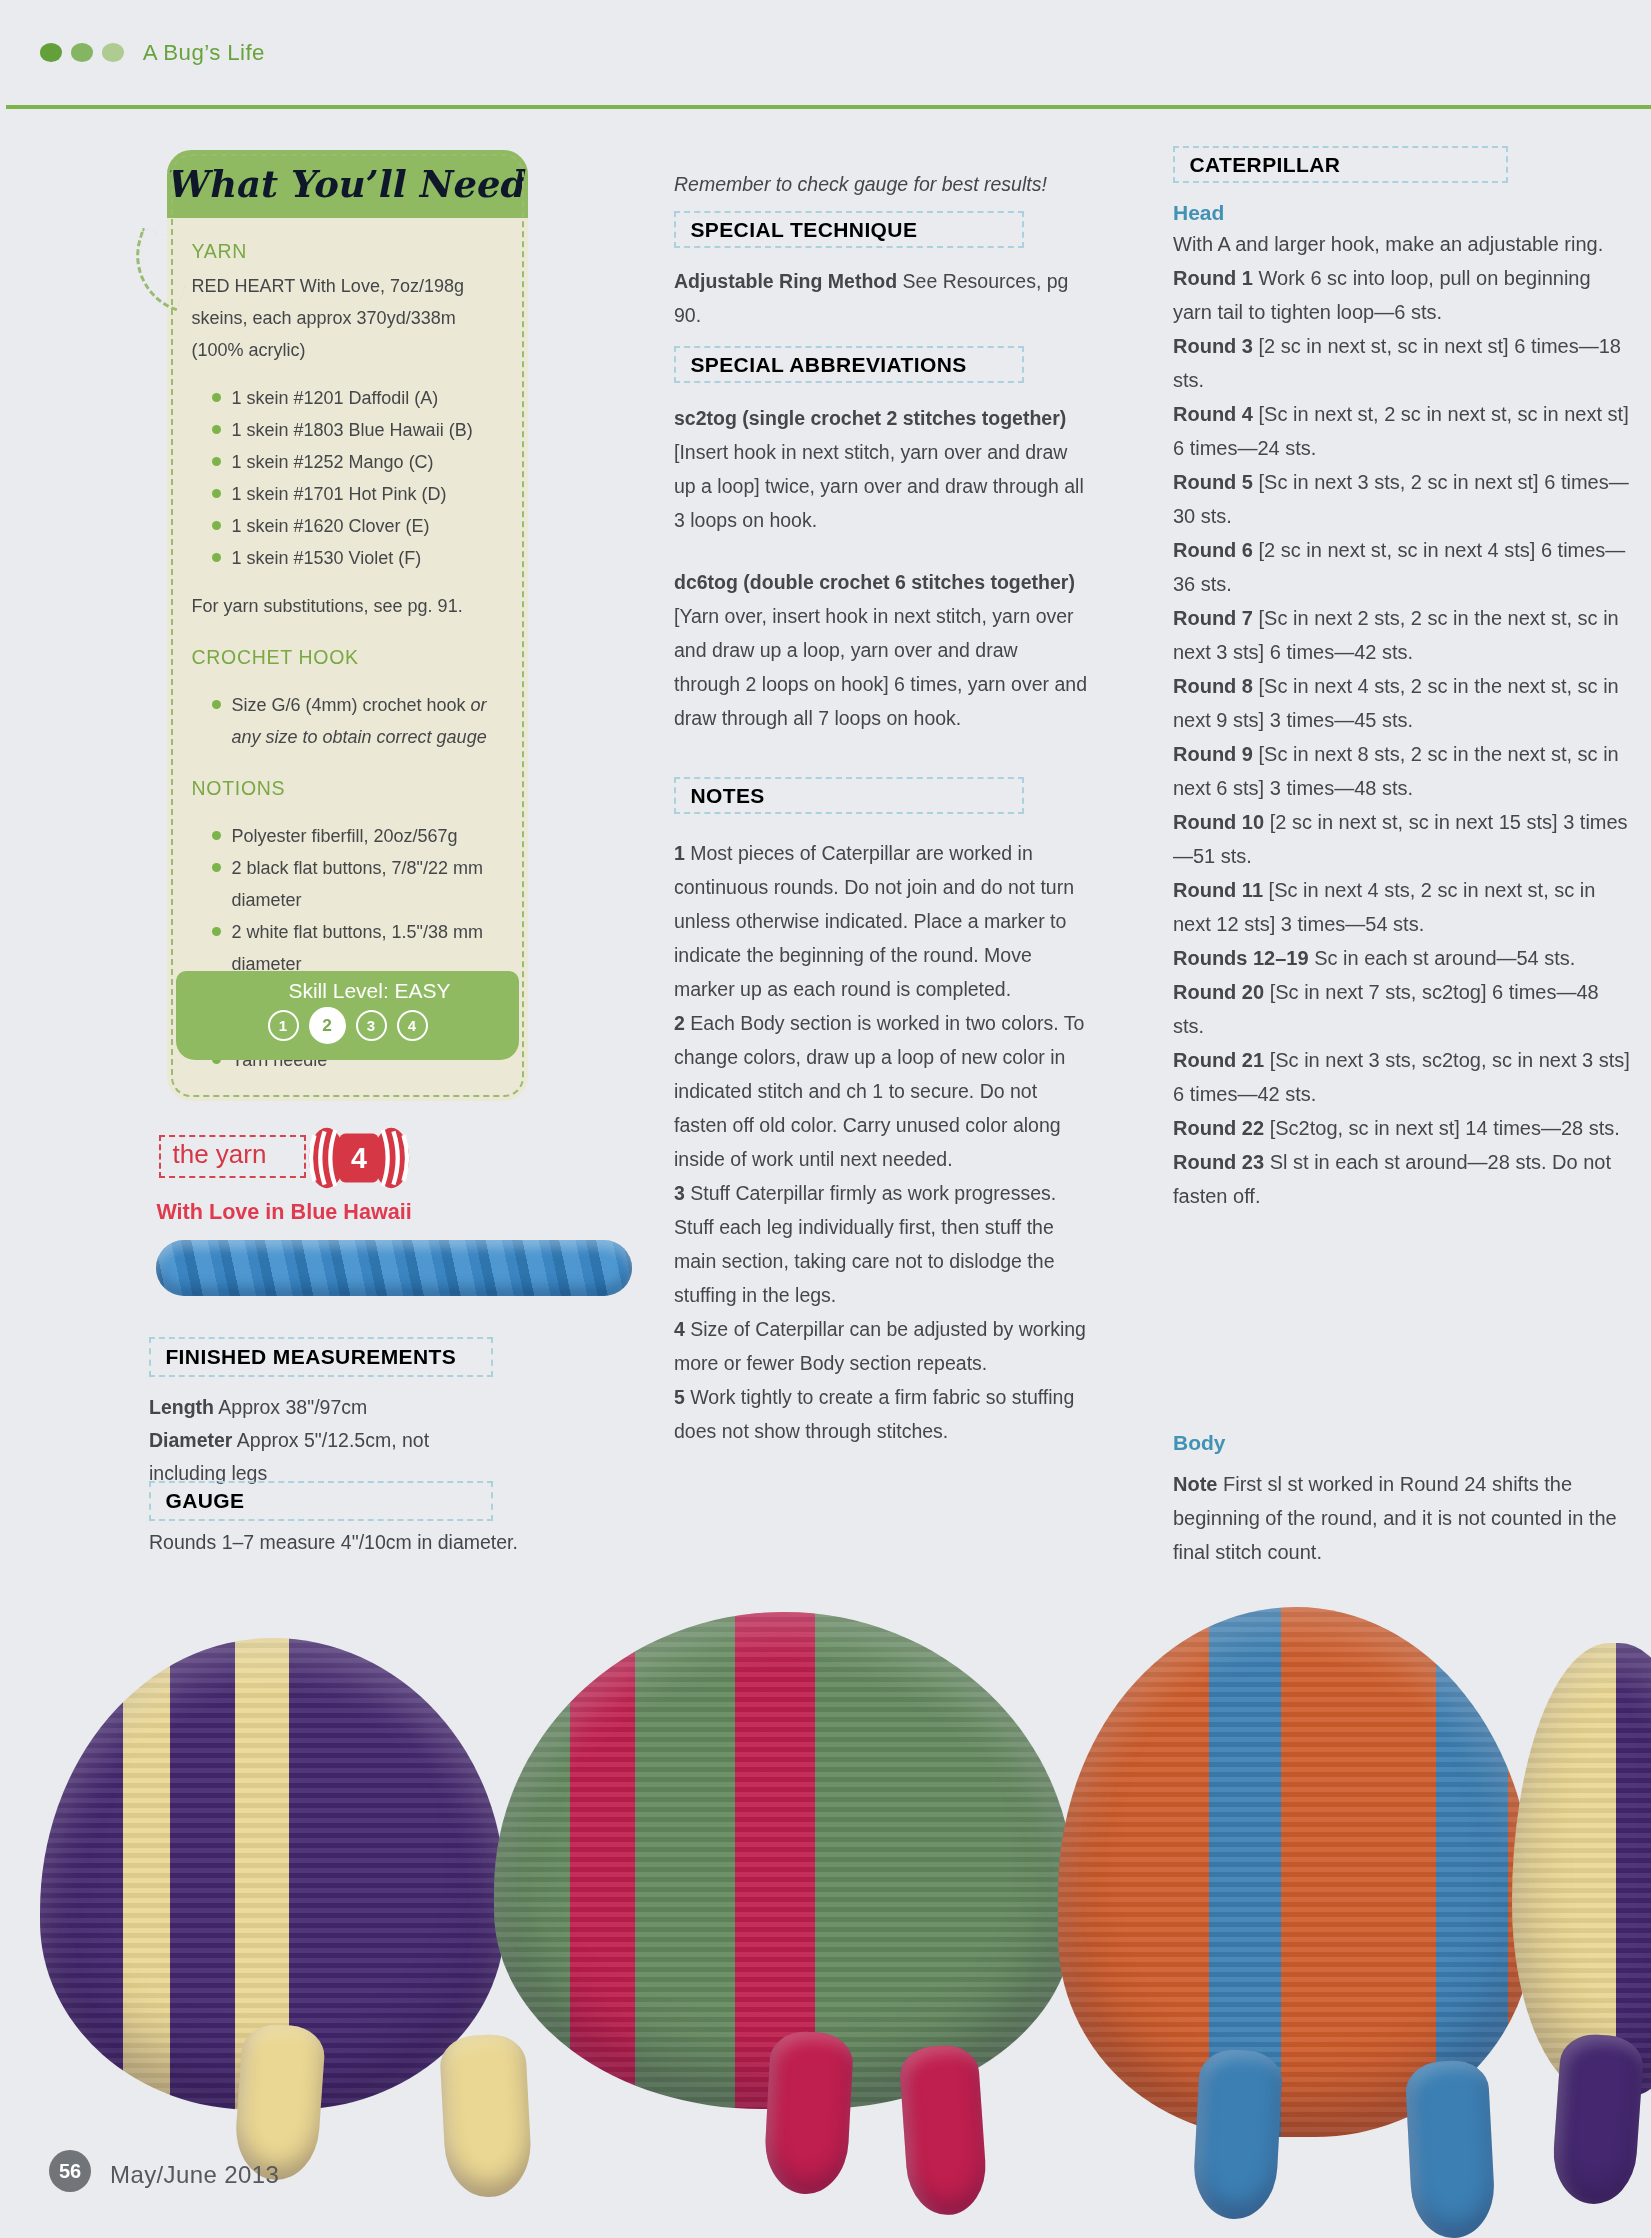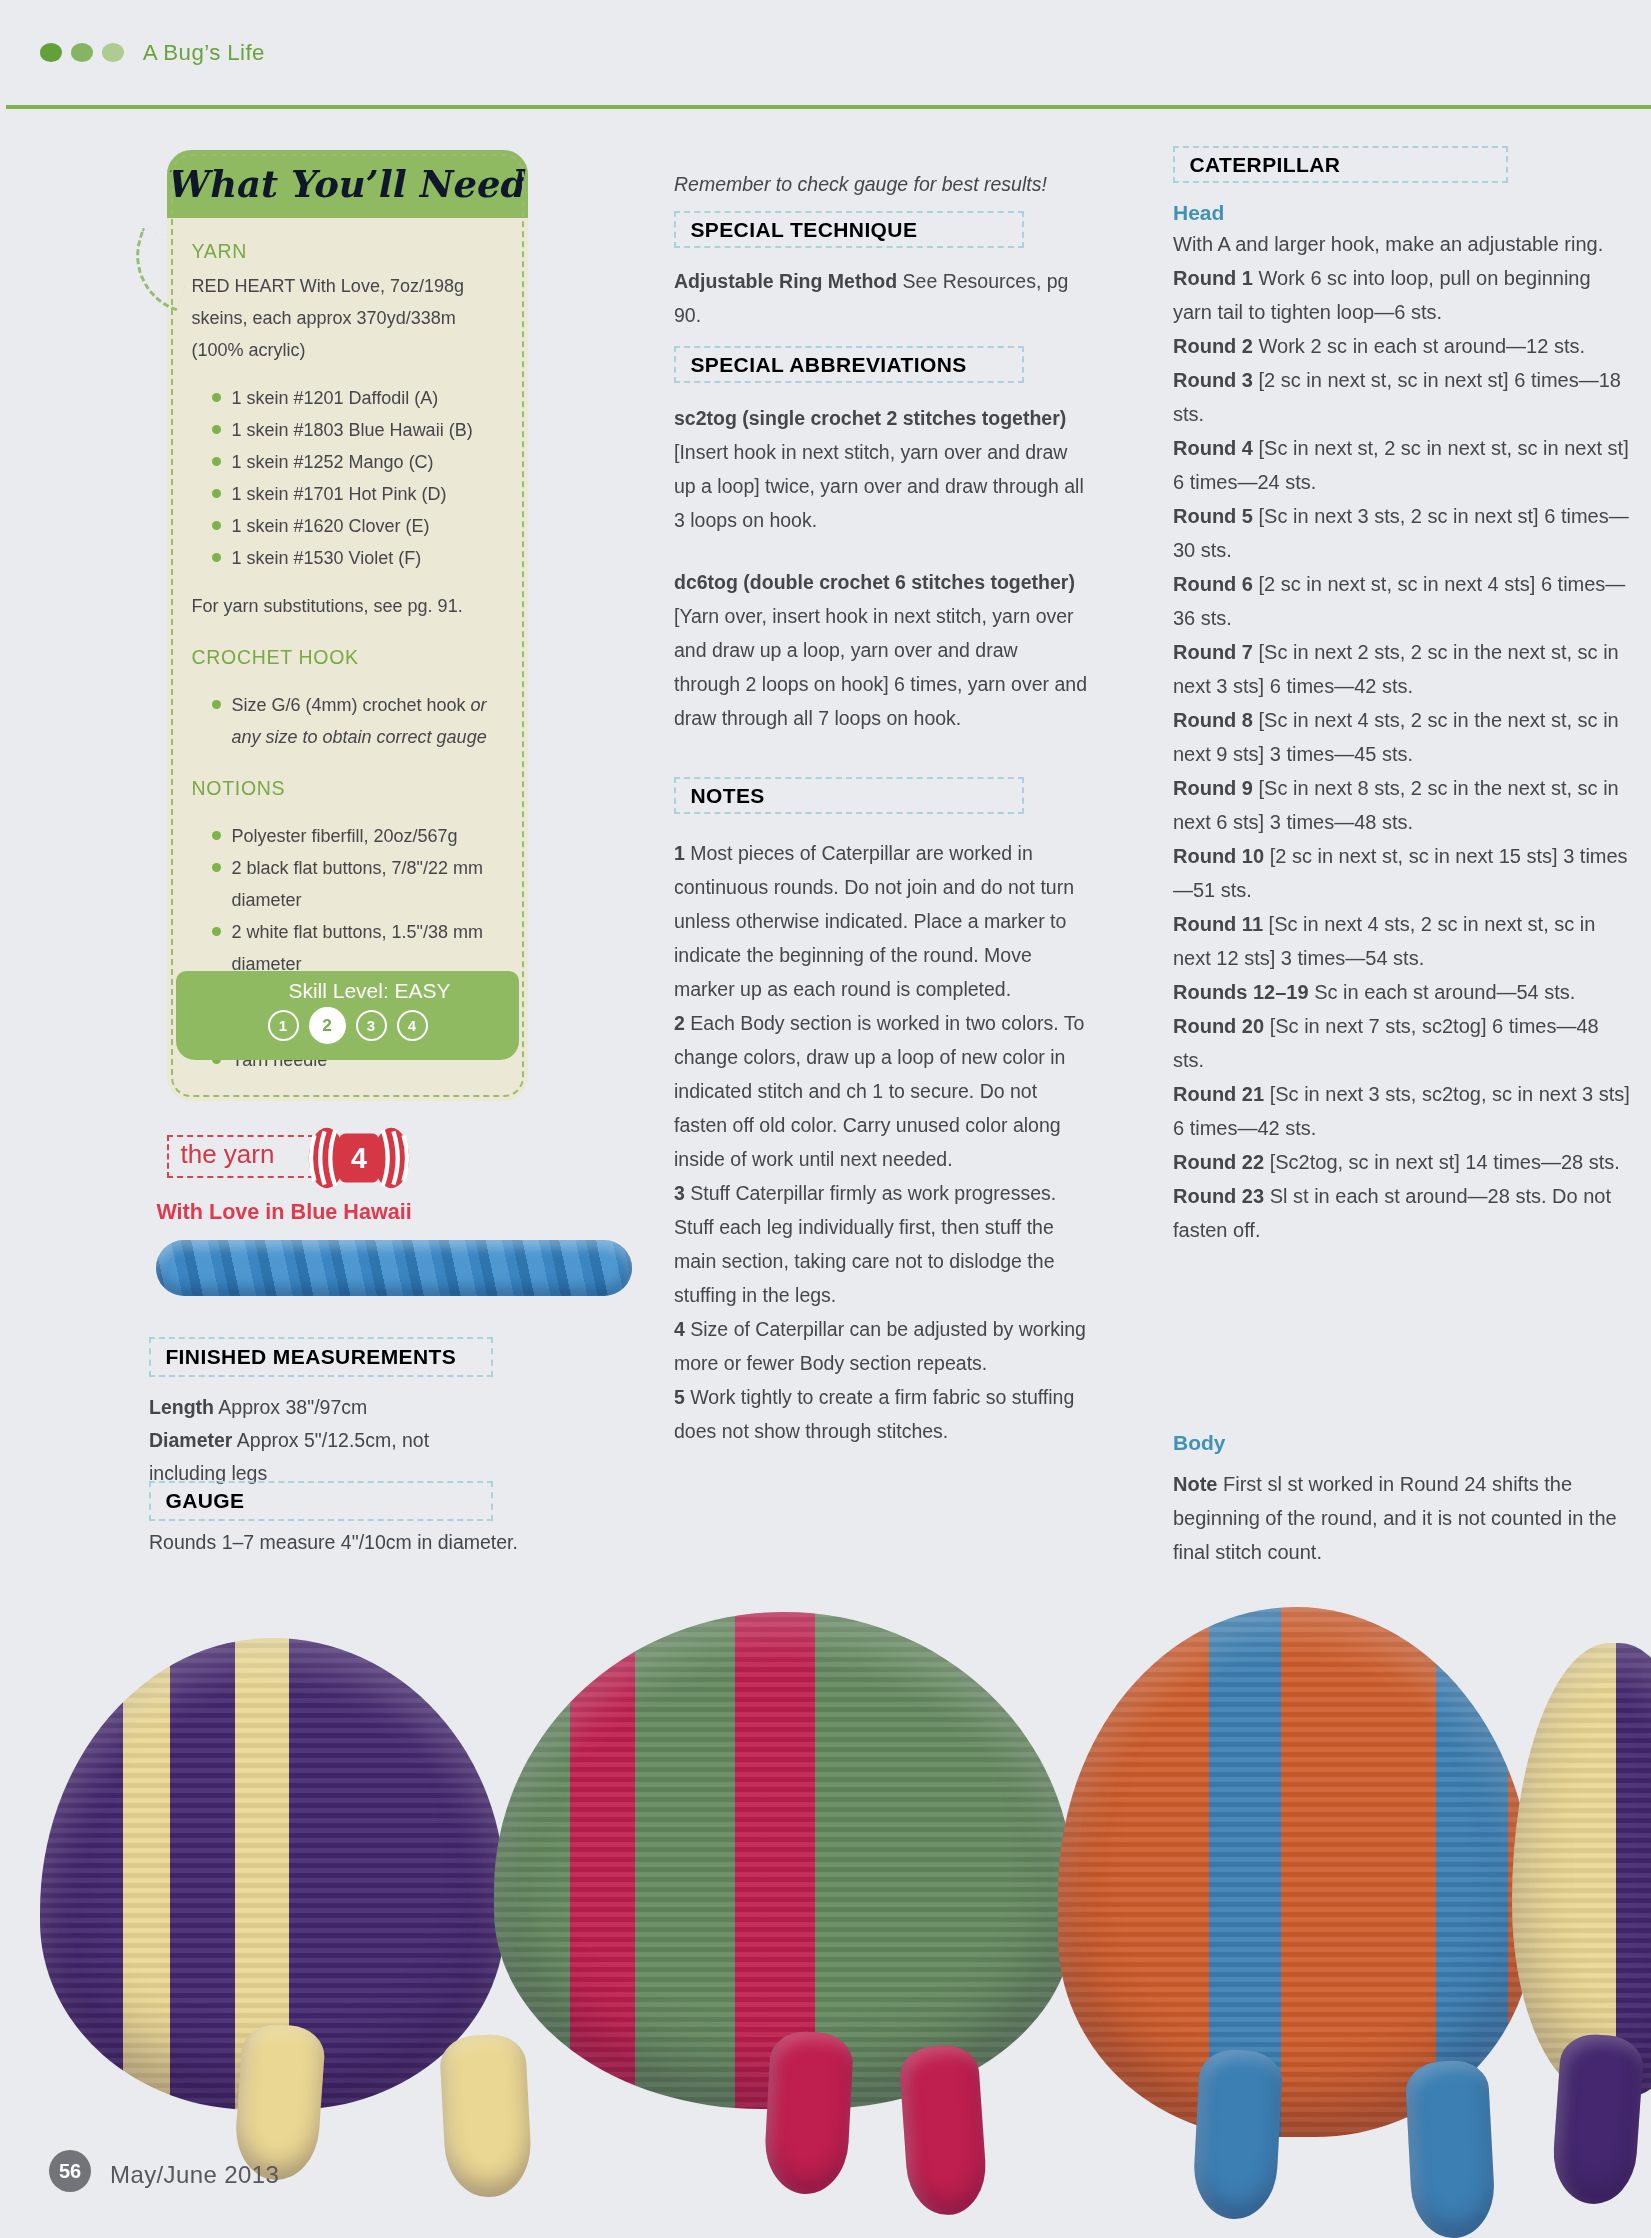--- a/index.html
+++ b/index.html
@@ -31,21 +31,21 @@
   .skill{position:absolute;left:8.6px;right:8.6px;top:821px;height:89px;background:#8fba62;
          border-radius:10px 10px 19px 19px;text-align:center;color:#fff;z-index:2;}
   .skill-label{font-size:21px;margin-top:8px;padding-left:44px;}
   .circles{margin-top:4.3px;display:flex;justify-content:center;align-items:center;}
   .circ{display:inline-flex;align-items:center;justify-content:center;width:27px;height:27px;
         border:2.2px solid #fff;border-radius:50%;color:#fff;font-size:15px;font-weight:bold;margin:0 5px;}
   .circ.active{width:33px;height:33px;background:#fff;border-color:#fff;color:#79a94e;font-size:17.3px;}
 
   
   .yband{position:absolute;left:155px;top:1128px;width:497px;height:180px;}
-  .ylabel{position:absolute;left:12px;top:7.2px;width:121px;border:2.2px dashed #d64450;color:#d63745;
+  .ylabel{position:absolute;left:4px;top:7.2px;width:121px;border:2.2px dashed #d64450;color:#d63745;
           font-size:26px;padding:2.2px 10px 5.8px 11.5px;}
   .yicon{position:absolute;left:150px;top:-2.9px;}
   .yname{position:absolute;left:1.4px;top:71px;color:#e03a4e;font-weight:bold;font-size:21.6px;}
   .ystrip{position:absolute;left:1.4px;top:112px;width:476px;height:56px;border-radius:28px;
           background:repeating-linear-gradient(78deg,#2e74ad 0 10px,#4e97d0 10px 26px,#3a85c2 26px 36px);
           box-shadow:inset 0 7.2px 11.5px rgba(255,255,255,.35), inset 0 -8.6px 13px rgba(10,40,80,.35);}
 
   
   .dashhead{border:2.2px dashed #abd0de;color:#000000;font-weight:bold;font-size:21px;
             letter-spacing:0.4px;display:flex;align-items:center;padding-left:14.4px;box-sizing:border-box;}
@@ -223,21 +223,20 @@
       <p><b>5</b><span> Work tightly to create a firm fabric so stuffing does not show through stitches.</span></p>
     </div>
   </section>
 
   <section class="rightcol">
     <div class="catbox dashhead">CATERPILLAR</div>
     <div class="headh subhead">Head</div>
     <div class="rounds">
       <p>With A and larger hook, make an adjustable ring.</p>
       <p><b>Round 1</b><span> Work 6 sc into loop, pull on beginning yarn tail to tighten loop—6 sts.</span></p>
-      <p><b>Round 2</b><span> Work 2 sc in each st around—12 sts.</span></p>
       <p><b>Round 3</b><span> [2 sc in next st, sc in next st] 6 times—18 sts.</span></p>
       <p><b>Round 4</b><span> [Sc in next st, 2 sc in next st, sc in next st] 6 times—24 sts.</span></p>
       <p><b>Round 5</b><span> [Sc in next 3 sts, 2 sc in next st] 6 times—30 sts.</span></p>
       <p><b>Round 6</b><span> [2 sc in next st, sc in next 4 sts] 6 times—36 sts.</span></p>
       <p><b>Round 7</b><span> [Sc in next 2 sts, 2 sc in the next st, sc in next 3 sts] 6 times—42 sts.</span></p>
       <p><b>Round 8</b><span> [Sc in next 4 sts, 2 sc in the next st, sc in next 9 sts] 3 times—45 sts.</span></p>
       <p><b>Round 9</b><span> [Sc in next 8 sts, 2 sc in the next st, sc in next 6 sts] 3 times—48 sts.</span></p>
       <p><b>Round 10</b><span> [2 sc in next st, sc in next 15 sts] 3 times—51 sts.</span></p>
       <p><b>Round 11</b><span> [Sc in next 4 sts, 2 sc in next st, sc in next 12 sts] 3 times—54 sts.</span></p>
       <p><b>Rounds 12–19</b><span> Sc in each st around—54 sts.</span></p>

